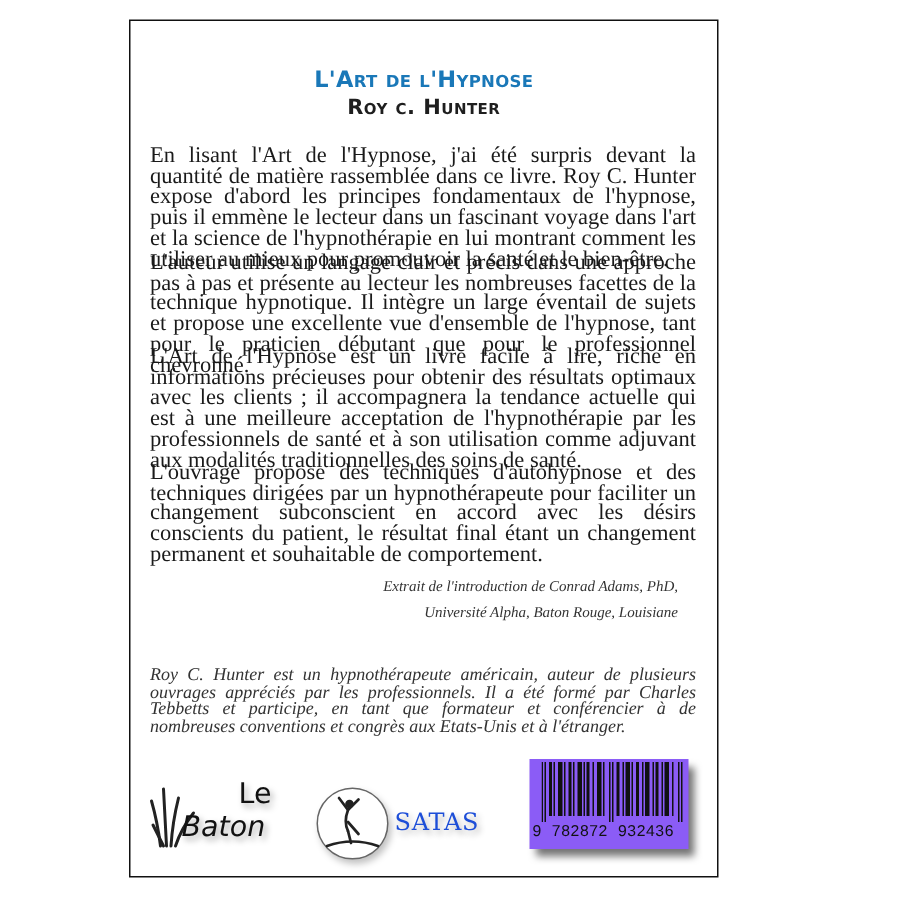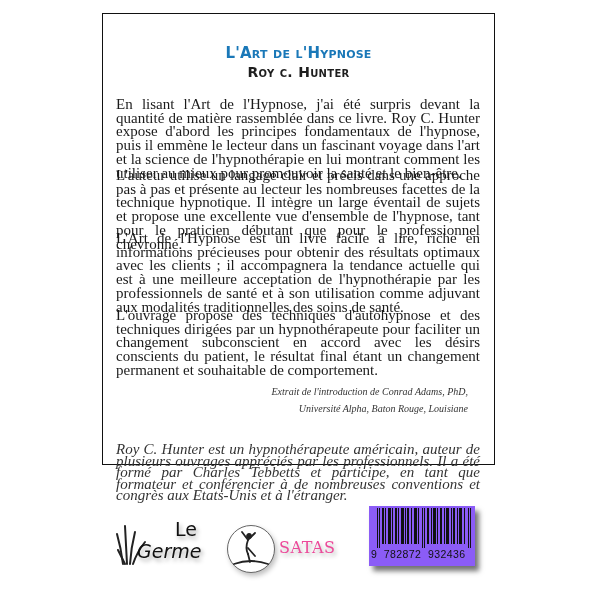--- a/index.html
+++ b/index.html
@@ -1,21 +1,21 @@
 <!DOCTYPE html>
 <html><head>
   <meta charset="utf-8">
   <style>
     html, body { margin: 0; padding: 0; }
     body {
       width: 600px; height: 600px; background: #ffffff; position: relative;
       overflow: hidden; font-family: "Liberation Serif", serif;
     }
     .book {
-      position: absolute; left: 102px; top: 13px; width: 393px; height: 452px;
+      position: absolute; left: 86px; top: 13px; width: 393px; height: 572px;
       border: 1.5px solid #111; background: #fff; box-sizing: border-box;
     }
     .title {
       position: absolute; left: 0; right: 0; top: 30px; text-align: center;
       font-family: "DejaVu Sans", sans-serif; font-weight: bold;
       font-size: 15px; color: #1a78b8; letter-spacing: 0.2px;
     }
     .author {
       position: absolute; left: 0; right: 0; top: 50px; text-align: center;
       font-family: "DejaVu Sans", sans-serif; font-weight: bold;
@@ -31,21 +31,21 @@
     .p3 { top: 218px; }
     .p4 { top: 295px; }
     .credit {
       position: absolute; right: 26px; text-align: right; font-style: italic;
       font-size: 10px; color: #333;
     }
     .credit1 { top: 372px; }
     .credit2 { top: 389px; }
     .bio {
       position: absolute; left: 13px; top: 430px; width: 364px;
-      font-style: italic; font-size: 15px; line-height: 11.5px; color: #333;
+      font-style: italic; font-size: 12px; line-height: 11.5px; color: #333;
       text-align: justify;
     }
     .logo-germe {
       position: absolute; left: 12px; top: 498px; width: 90px; height: 60px;
     }
     .germe-text {
       position: absolute; font-family: "DejaVu Sans", sans-serif;
       font-size: 19px; color: #111; text-shadow: 2px 3px 4px rgba(0,0,0,0.35);
     }
     .germe-le { left: 36px; top: 6px; margin-left: 24px; }
@@ -53,21 +53,21 @@
     .logo-satas {
       position: absolute; left: 118px; top: 505px; width: 130px; height: 60px;
     }
     .satas-circle {
       position: absolute; left: 6px; top: 6px; width: 46px; height: 46px;
       border-radius: 50%; border: 1px solid #666; background: #fff;
       box-shadow: 2px 3px 5px rgba(0,0,0,0.25);
     }
     .satas-text {
       position: absolute; left: 58px; top: 19px; font-family: "DejaVu Serif", serif;
-      font-size: 16px; color: #ec4899; letter-spacing: 0.5px;
+      font-size: 16px; color: #1d4ed8; letter-spacing: 0.5px;
       text-shadow: 2px 3px 4px rgba(0,0,0,0.3);
     }
     .barcode {
       position: absolute; left: 266px; top: 492px; width: 106px; height: 60px;
       background: #8b5cf6; box-shadow: 4px 5px 5px rgba(0,0,0,0.55);
     }
     .bars { position: absolute; left: 8px; top: 2px; height: 40px; width: 96px; }
     .barcode-digits {
       position: absolute; left: 2px; top: 42px; font-family: "Liberation Sans", sans-serif;
       font-size: 10.5px; color: #111; letter-spacing: 0.4px; white-space: pre;
@@ -94,21 +94,21 @@
     <svg width="34" height="50" viewBox="0 0 34 50" style="position:absolute;left:0;top:6px;">
       <g stroke="#222" stroke-width="2" fill="none" stroke-linecap="round">
         <path d="M8 46 Q6 30 2 16"></path>
         <path d="M12 46 Q11 28 10 8"></path>
         <path d="M15 46 Q16 30 20 14"></path>
         <path d="M18 46 Q22 34 30 24"></path>
         <path d="M10 46 Q6 38 3 32"></path>
       </g>
     </svg>
     <span class="germe-text germe-le">Le</span>
-    <span class="germe-text germe-germe">Germe</span>
+    <span class="germe-text germe-germe">Baton</span>
   </div>
 
   <div class="logo-satas">
     <div class="satas-circle">
       <svg width="46" height="46" viewBox="0 0 46 46">
         <g stroke="#222" stroke-width="1.8" fill="none" stroke-linecap="round">
           <circle cx="21" cy="10" r="2" fill="#222"></circle>
           <path d="M14 6 L20 14 L27 7"></path>
           <path d="M20 14 Q17 22 20 28"></path>
           <path d="M20 22 L27 30"></path>

